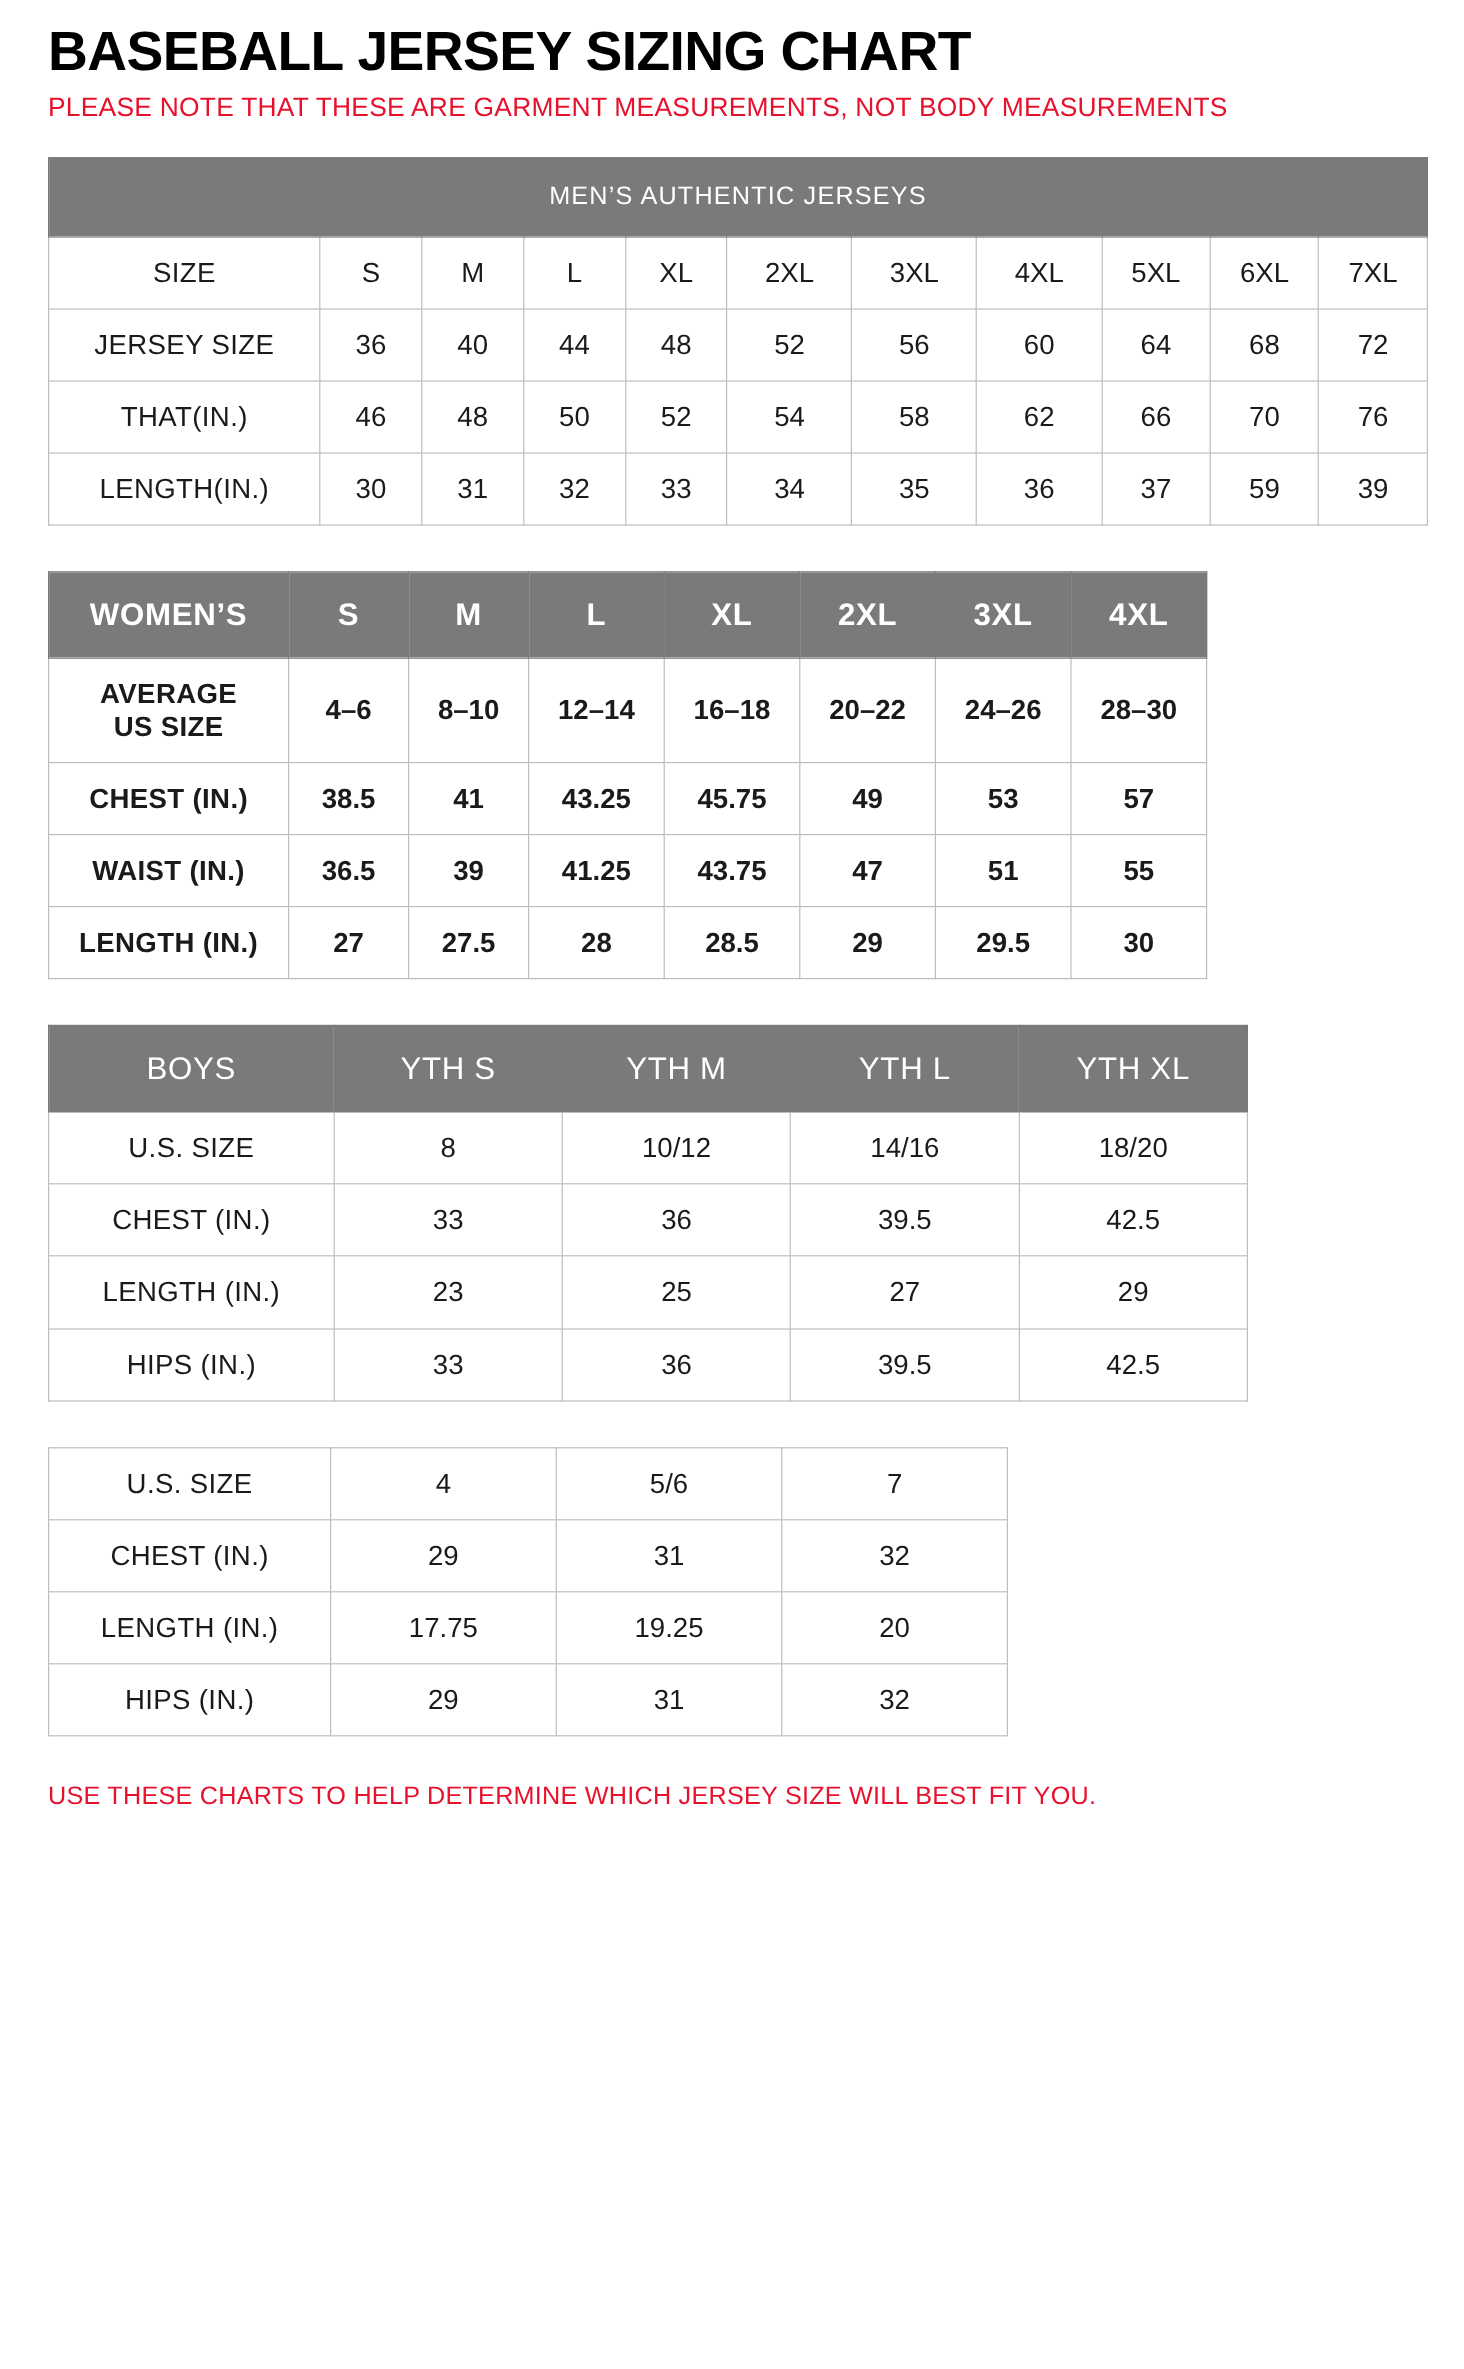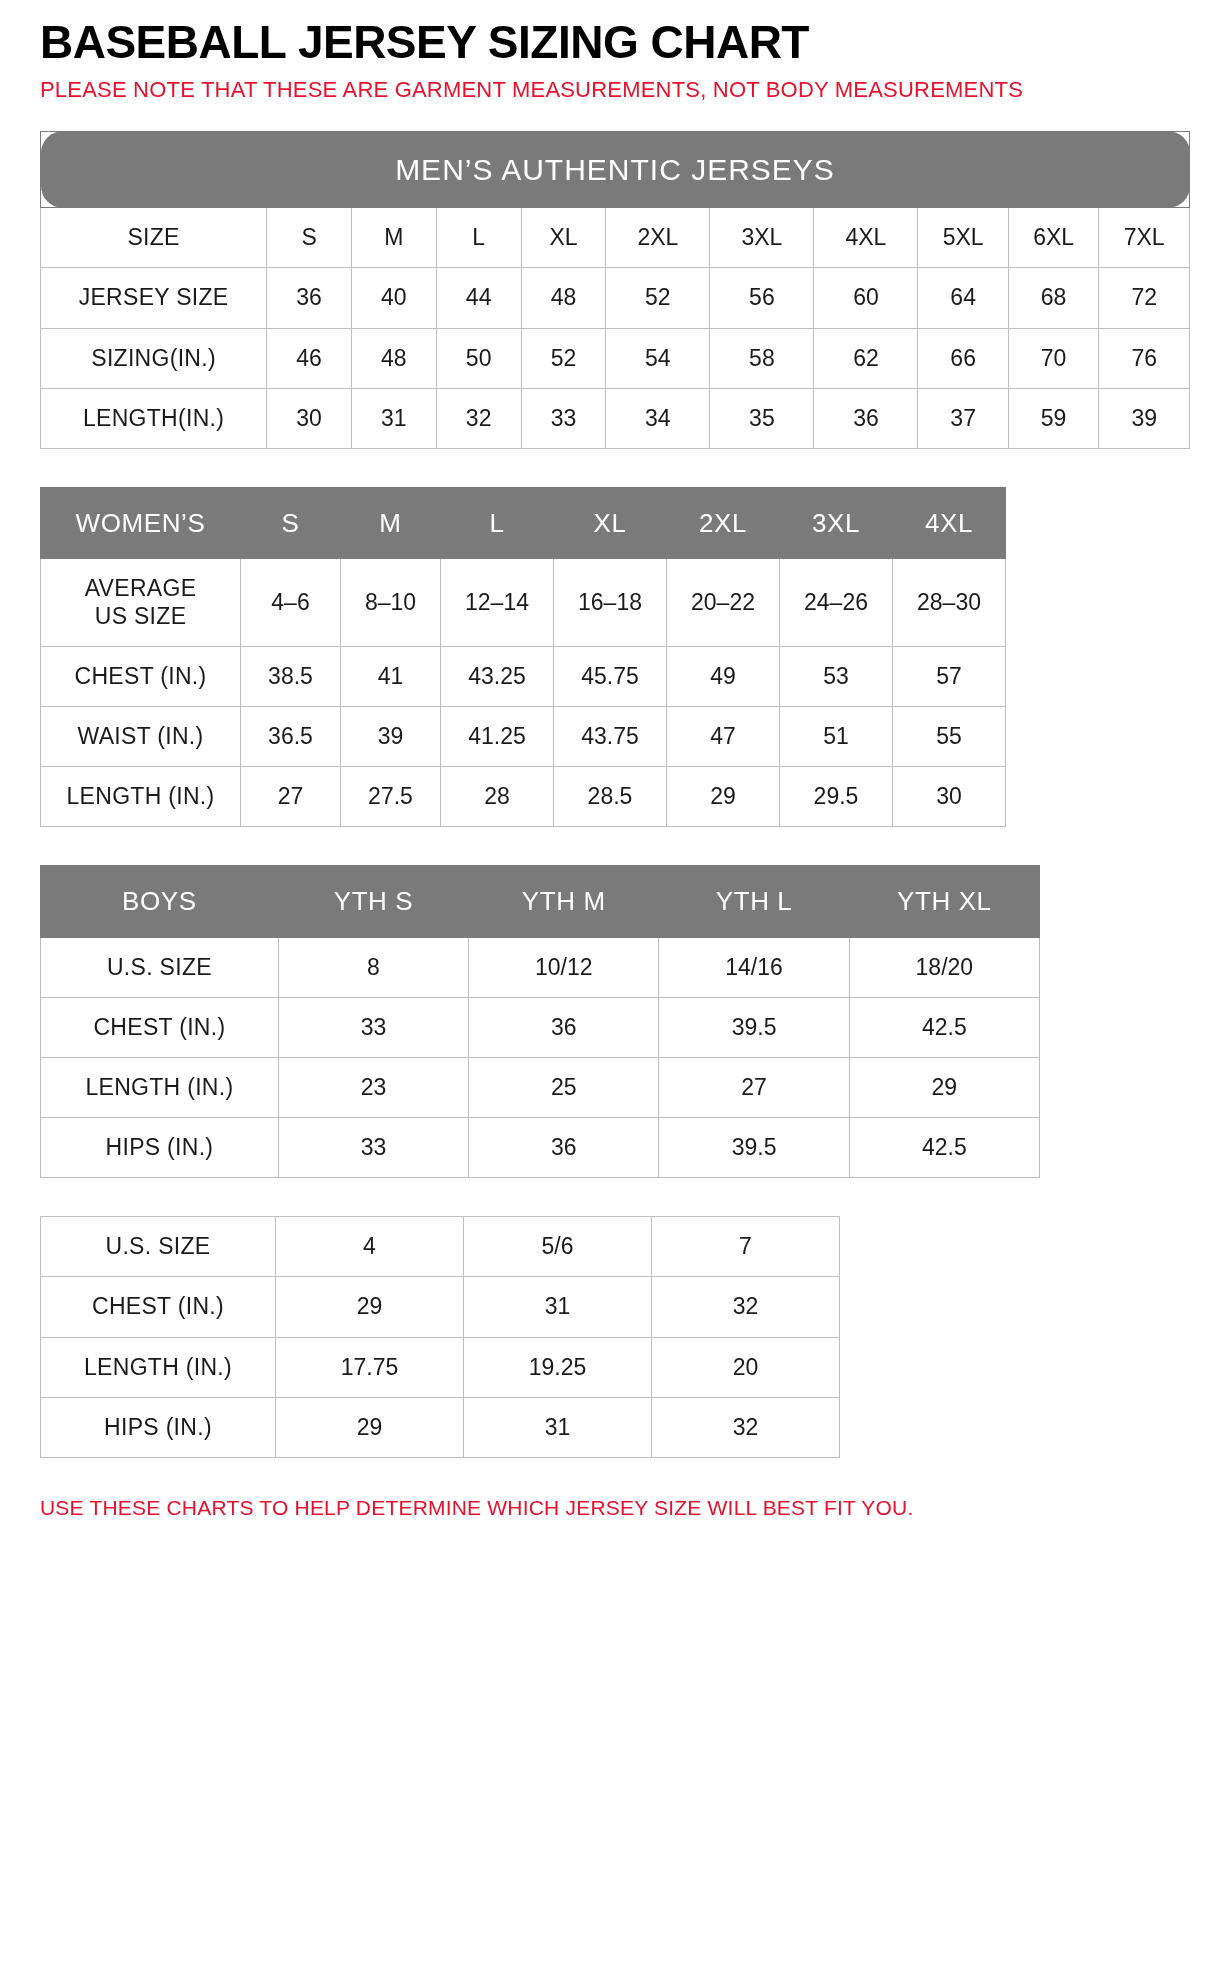--- a/index.html
+++ b/index.html
@@ -55,26 +55,25 @@
   }
   table.chart tr.head td {
     background: #7a7a7a;
     color: #ffffff;
     border: 1px solid #7a7a7a;
     font-size: 26px;
     padding: 20px 2px;
     letter-spacing: 0.6px;
   }
   table.chart tr.head td.banner {
-    font-size: 30px;
+    font-size: 21px;
     letter-spacing: 1px;
-    border-radius: 22px;
   }
   table.mens { width: 1150px; }
-  table.womens { width: 892px; }
+  table.womens { width: 892px; font-weight: bold; }
   table.boys { width: 1000px; border-radius: 22px; }
   table.preschool { width: 800px; }
 
   .footer {
     color: #e8112d;
     font-size: 21px;
     margin: 10px 0 30px 0;
     letter-spacing: 0.2px;
   }
   .two-line { line-height: 1.12; }
@@ -125,21 +124,21 @@
           <td>44</td>
           <td>48</td>
           <td>52</td>
           <td>56</td>
           <td>60</td>
           <td>64</td>
           <td>68</td>
           <td>72</td>
         </tr>
         <tr>
-          <td class="rowhead">SIZING(IN.)</td>
+          <td class="rowhead">THAT(IN.)</td>
           <td>46</td>
           <td>48</td>
           <td>50</td>
           <td>52</td>
           <td>54</td>
           <td>58</td>
           <td>62</td>
           <td>66</td>
           <td>70</td>
           <td>76</td>

